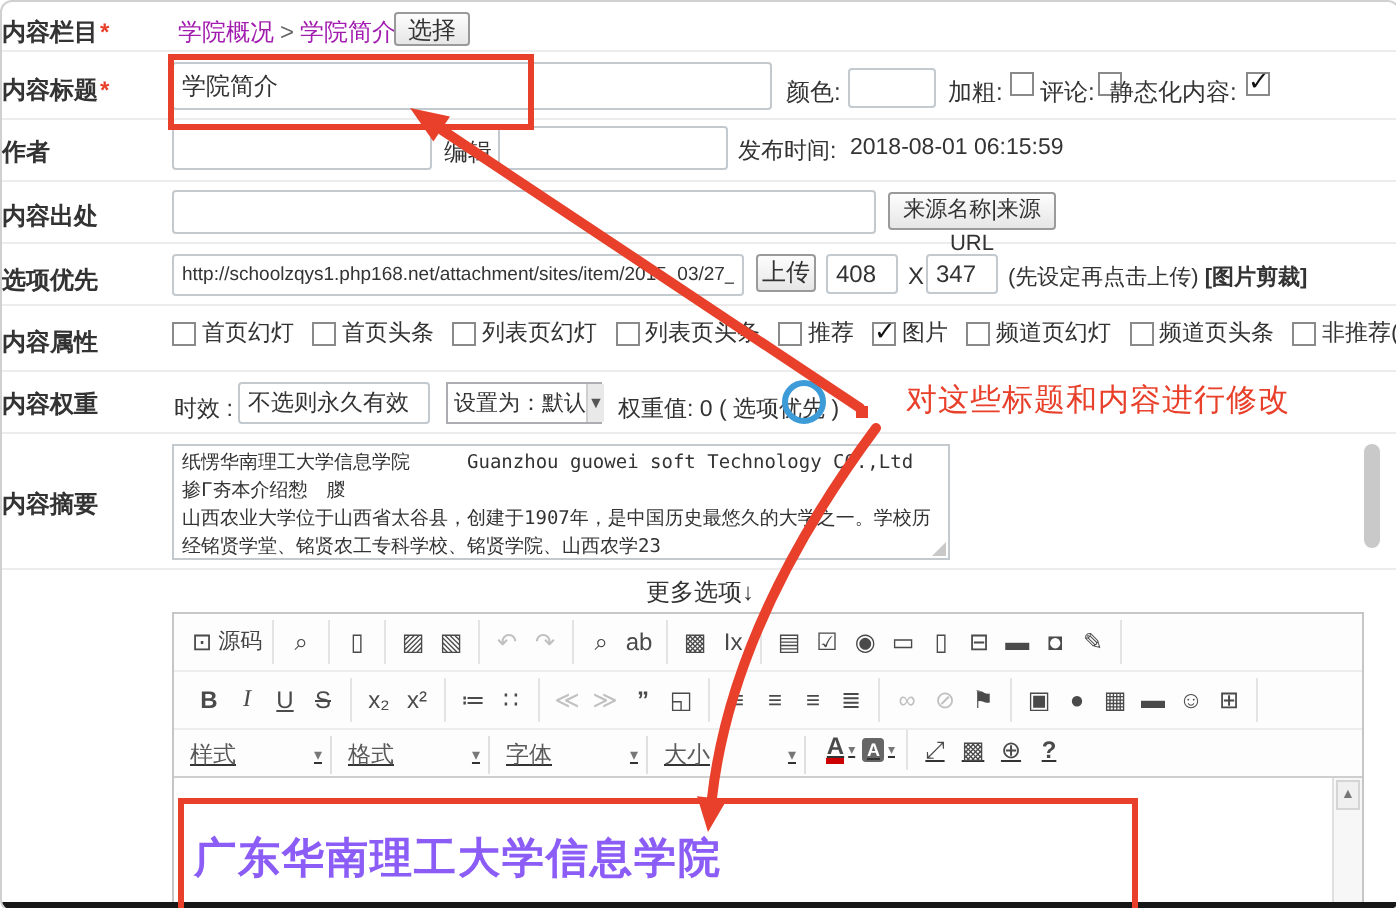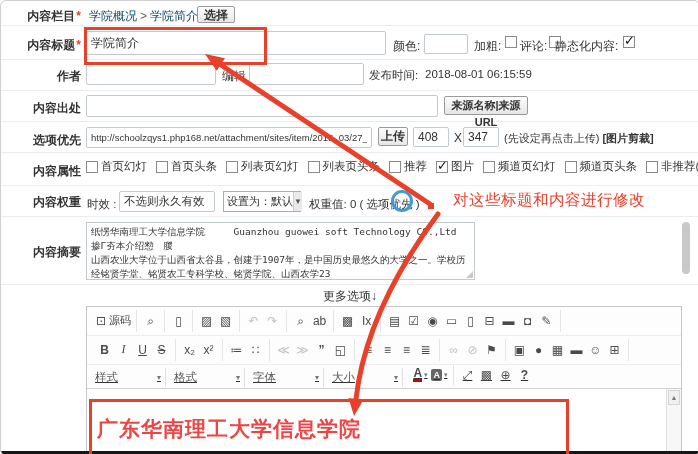--- a/index.html
+++ b/index.html
@@ -1,33 +1,33 @@
 <!DOCTYPE html>
 <html><head>
 <meta charset="utf-8">
 <style>
   html,body{margin:0;padding:0;background:#fff;}
   .page{position:relative;width:698px;height:454px;background:#fff;border:1px solid #d0d0d0;
         border-radius:6px;overflow:hidden;font-family:"Liberation Sans","DejaVu Sans",sans-serif;
         font-size:12px;color:#333;}
   .sep{position:absolute;left:0;right:0;height:1px;background:#ececec;}
-  .flabel{position:absolute;left:0;width:80px;text-align:right;font-weight:bold;color:#333;}
+  .flabel{position:absolute;left:0;width:80px;text-align:left;font-weight:bold;color:#333;}
   .req{color:#e8402a;font-weight:bold;margin-left:1px;}
   .txt{position:absolute;color:#333;}
   .inp{position:absolute;border:1px solid #c2c9cf;background:#fff;border-radius:2px;
        font-family:"Liberation Sans","DejaVu Sans",sans-serif;font-size:12px;color:#333;
        padding:0 4px;box-sizing:border-box;}
   .btn{position:absolute;border:1px solid #9a9a9a;background:linear-gradient(#fdfdfd,#e6e6e6);
-       border-radius:2px;font-weight:bold;font-size:12px;color:#333;text-align:center;
+       border-radius:2px;font-weight:normal;font-size:12px;color:#333;text-align:center;
        line-height:16px;cursor:pointer;box-sizing:border-box;}
   .cb{display:inline-block;width:12px;height:12px;border:1px solid #8a8a8a;background:#fff;
       position:relative;vertical-align:middle;box-sizing:border-box;cursor:pointer;}
   .cb.on::after{content:"✓";position:absolute;left:0;top:-4px;font-size:13px;font-weight:bold;color:#111;}
   .cbabs{position:absolute;}
-  .crumb{color:#0c4a6e;cursor:pointer;}
+  .crumb{color:#a21caf;cursor:pointer;}
   .crumb-sep{color:#666;margin:0 3px;}
   .sel{position:absolute;border:1px solid #abadb3;background:#fff;display:flex;align-items:center;
        box-sizing:border-box;cursor:pointer;}
   .sel-t{flex:1;font-size:11px;padding-left:3px;white-space:nowrap;font-family:Liberation Serif, serif;}
   .sel-a{width:14px;align-self:stretch;background:#e9e9e9;border-left:1px solid #cfcfcf;
          display:flex;align-items:center;justify-content:center;font-size:8px;color:#555;}
   .attr-row{position:absolute;left:85px;right:8px;top:158px;display:flex;align-items:center;
             gap:9px;font-size:11.5px;white-space:nowrap;}
   .attr-item{display:inline-flex;align-items:center;gap:3px;cursor:pointer;}
   .note-red{position:absolute;color:#e8402a;font-size:15.5px;letter-spacing:0.5px;white-space:nowrap;}
@@ -57,21 +57,21 @@
   .c-u{text-decoration:underline;}
   .c-s{text-decoration:line-through;}
   .combo{display:inline-flex;align-items:center;justify-content:space-between;width:66px;height:19px;
          margin-right:4px;padding:0 4px;border-right:1px solid #e0e0e0;color:#595959;font-size:11.5px;cursor:pointer;}
   .combo .arr{font-size:8px;color:#777;}
   .ca{font-weight:bold;border-bottom:3px solid #c00;line-height:11px;}
   .cbg{background:#666;color:#fff;font-weight:bold;font-size:9px;padding:1px 2px;border-radius:2px;}
   .mini{font-size:7px;color:#777;margin-left:2px;}
   .ed-content{position:absolute;left:0;right:0;top:81px;bottom:0;background:#fff;border-top:1px solid #cfcfcf;}
   .ed-text{position:absolute;left:10px;top:26px;font-family:"DejaVu Serif","Liberation Serif",serif;
-           font-weight:bold;font-size:21px;color:#ef4444;letter-spacing:1px;white-space:nowrap;}
+           font-weight:bold;font-size:21px;color:#8b5cf6;letter-spacing:1px;white-space:nowrap;}
   .ed-scroll{position:absolute;right:0;top:0;bottom:0;width:14px;background:#f7f7f7;border-left:1px solid #e0e0e0;}
   .ed-up{position:absolute;top:1px;left:1px;right:1px;height:13px;background:#f0f0f0;border:1px solid #d5d5d5;
          display:flex;align-items:center;justify-content:center;font-size:7px;color:#777;cursor:pointer;}
   .botbar{position:absolute;left:0;right:0;top:450px;height:4px;background:#171717;z-index:40;}
 </style>
 </head>
 <body>
 
 <div class="page">
 

